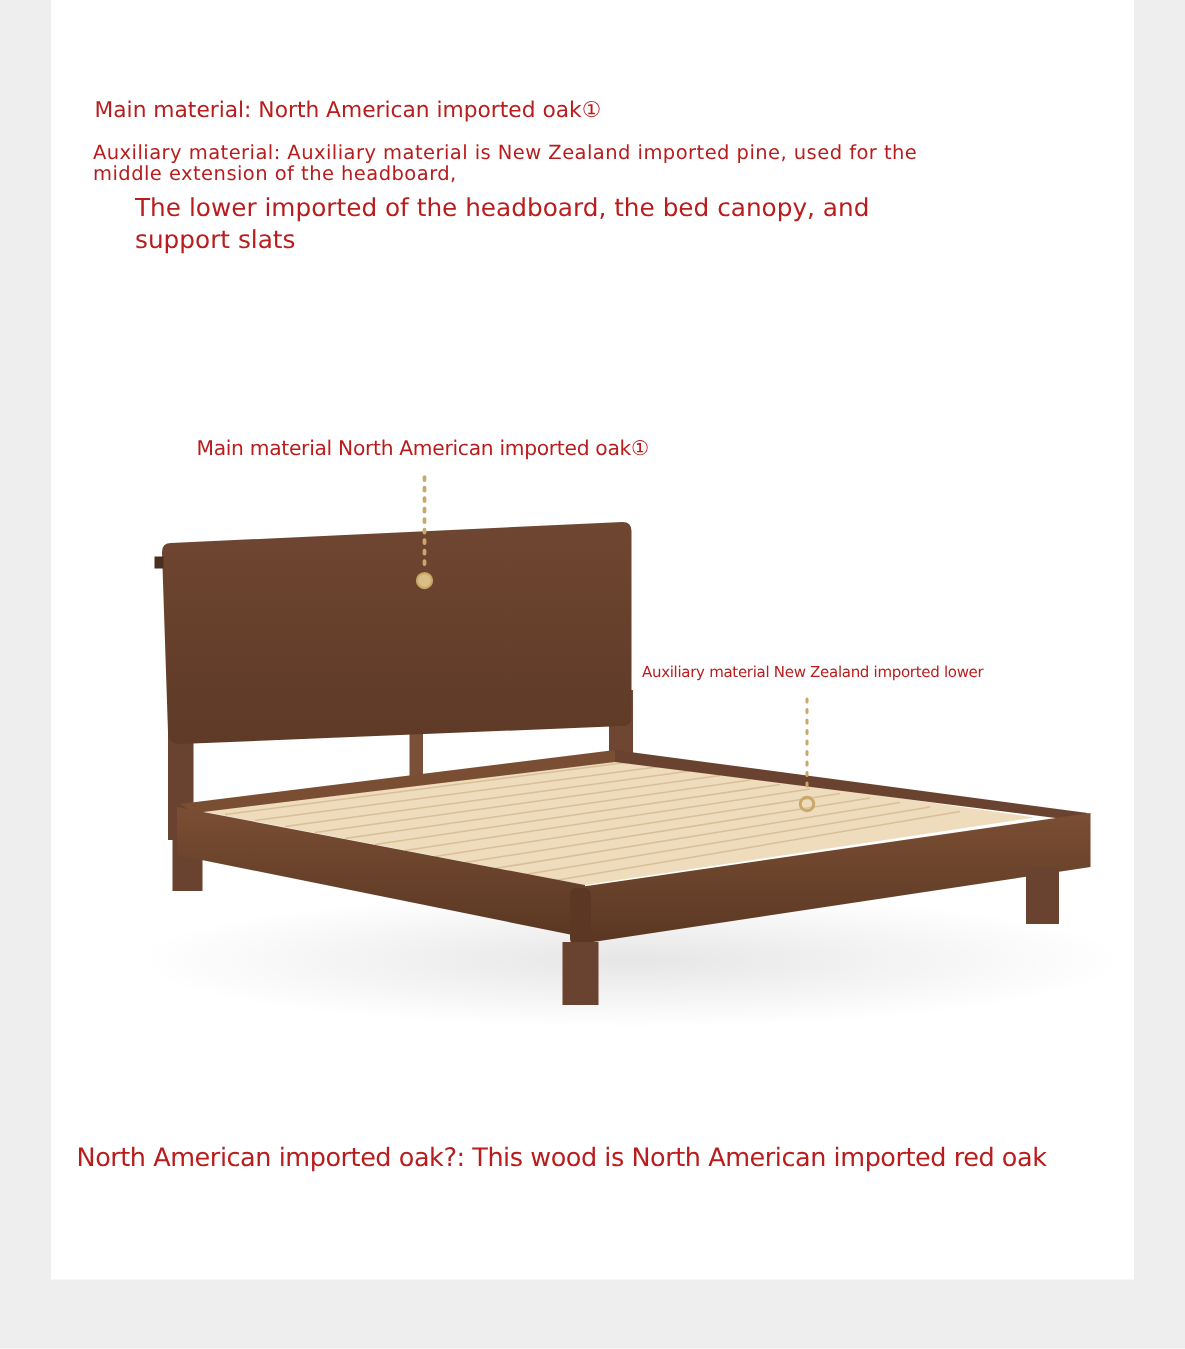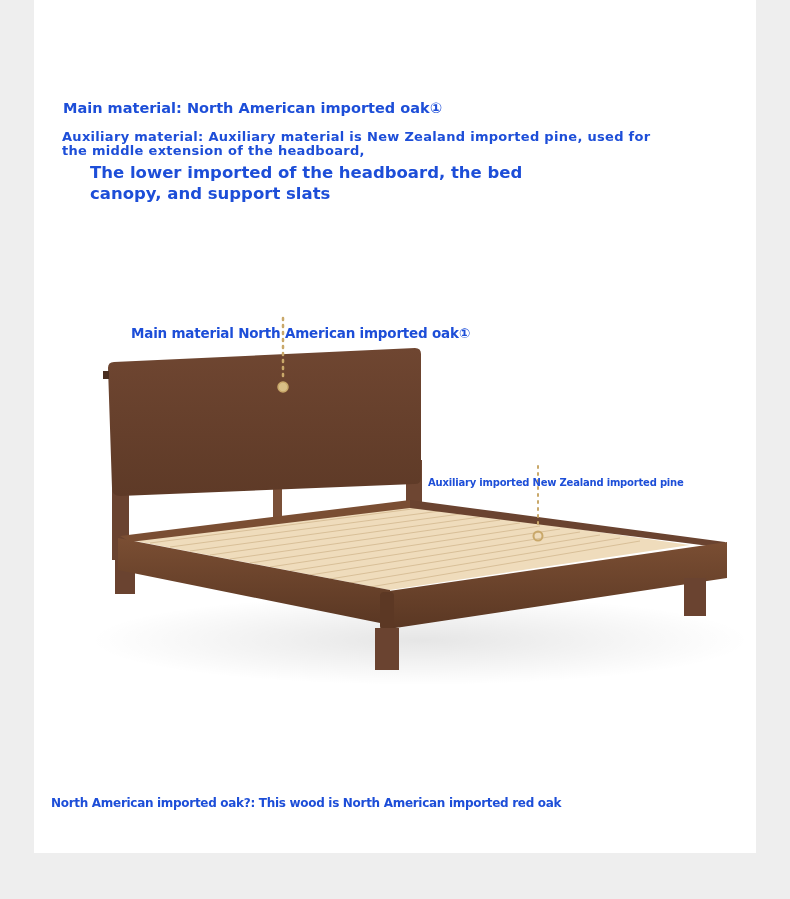--- a/index.html
+++ b/index.html
@@ -1,25 +1,25 @@
 <!DOCTYPE html>
 <html><head>
 <meta charset="utf-8">
 <style>
   html, body { margin:0; padding:0; }
   body { width:790px; height:899px; background:#eeeeee; position:relative; overflow:hidden;
          font-family:"DejaVu Sans", sans-serif; color:#111; }
   .card { position:absolute; left:34px; top:0; width:722px; height:853px; background:#ffffff; }
-  .t { position:absolute; font-weight:bold; white-space:nowrap; color:#1d4ed8;margin-top:34px; }
+  .t { position:absolute; font-weight:normal; white-space:nowrap; color:#b91c1c; }
   .t1 { left:63px; top:66px; font-size:14.5px; }
   .t2 { left:62px; top:96px; font-size:13px; letter-spacing:0.3px; white-space:normal; width:600px; line-height:13.5px; }
   .t3 { left:90px; top:128px; font-size:16.5px; white-space:normal; width:500px; line-height:21px; }
   .t4 { left:131px; top:291px; font-size:13.5px; letter-spacing:-0.2px; }
   .t5 { left:428px; top:443px; font-size:10px; letter-spacing:-0.2px; }
-  .t6 { left:51px; top:762px; font-size:12px; letter-spacing:-0.3px; }
+  .t6 { left:51px; top:762px; font-size:17px; letter-spacing:-0.3px; }
   .bed { position:absolute; left:0; top:0; }
 </style>
 </head>
 <body>
 
 <div class="card"></div>
 
 <div class="t t1">Main material: North American imported oak①</div>
 <div class="t t2">Auxiliary material: Auxiliary material is New Zealand imported pine, used for the middle extension of the headboard,</div>
 <div class="t t3">The lower imported of the headboard, the bed canopy, and support slats</div>
@@ -79,14 +79,14 @@
   <rect x="684" y="578" width="22" height="38" fill="#6a4330"></rect>
 
   <line x1="283" y1="318" x2="283" y2="380" stroke="#c9a86a" stroke-width="2.5" stroke-dasharray="2,5" stroke-linecap="round"></line>
   <circle cx="283" cy="387" r="5" fill="#d9bf86" stroke="#c9a86a" stroke-width="1.5"></circle>
 
   <line x1="538" y1="466" x2="538" y2="528" stroke="#c9a86a" stroke-width="2" stroke-dasharray="2,5" stroke-linecap="round"></line>
   <circle cx="538" cy="536" r="4.5" fill="none" stroke="#c9a86a" stroke-width="2"></circle>
 </svg>
 
 <div class="t t4">Main material North American imported oak①</div>
-<div class="t t5">Auxiliary imported New Zealand imported pine</div>
+<div class="t t5">Auxiliary material New Zealand imported lower</div>
 <div class="t t6">North American imported oak?: This wood is North American imported red oak</div>
 
 </body></html>

